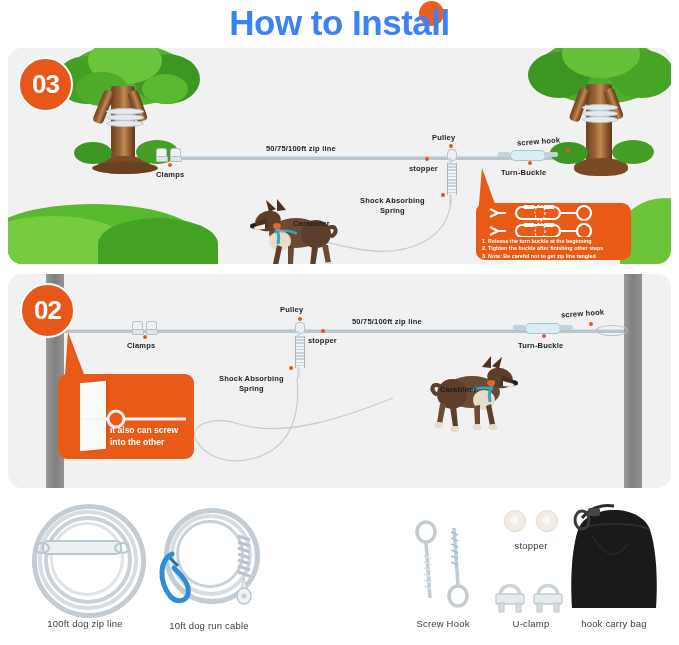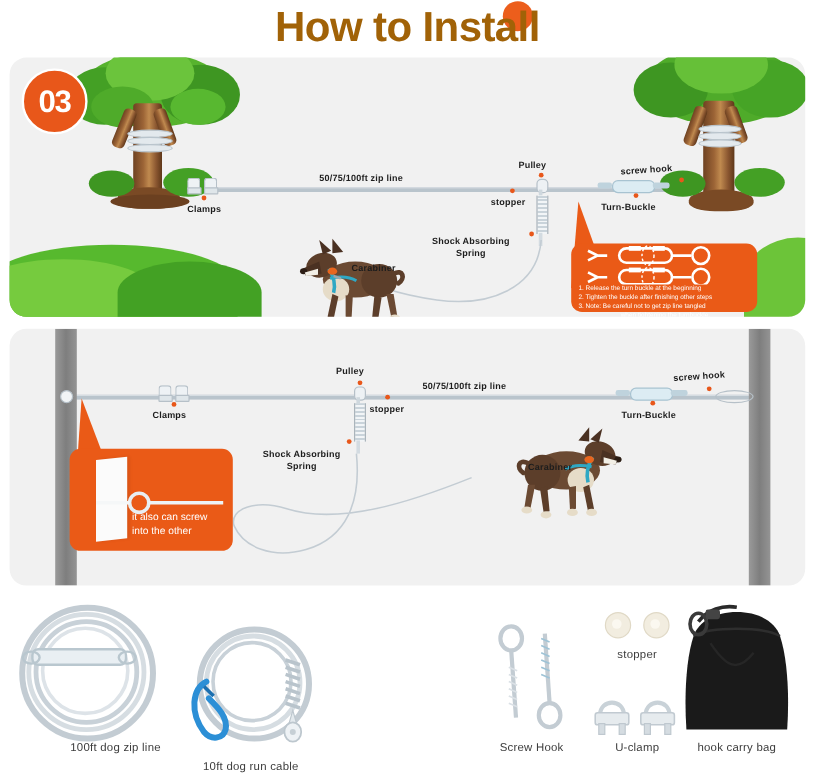--- a/index.html
+++ b/index.html
@@ -2,21 +2,21 @@
 <html><head>
 <meta charset="utf-8">
 <style>
   html,body{margin:0;padding:0;background:#ffffff;}
   body{width:679px;height:645px;position:relative;overflow:hidden;
        font-family:"Liberation Sans","DejaVu Sans",sans-serif;}
 
   
   .title-wrap{position:absolute;left:0;top:0;width:679px;height:46px;
               display:flex;align-items:center;justify-content:center;}
-  .title{font-size:35px;font-weight:bold;color:#a16207;letter-spacing:-0.5px;
+  .title{font-size:35px;font-weight:bold;color:#3b82f6;letter-spacing:-0.5px;
          position:relative;white-space:nowrap;font-stretch:condensed;}
   .title .dot{position:absolute;left:190px;top:-2px;width:25px;height:25px;
               border-radius:50%;background:#EC5E1C;z-index:0;}
   .title span.t{position:relative;z-index:1;}
 
   
   .panel{position:absolute;left:8px;width:663px;background:#F1F1F1;
          border-radius:14px;overflow:hidden;}
   #panel1{top:48px;height:216px;}
   #panel2{top:274px;height:214px;}
@@ -40,21 +40,21 @@
   
   .tree{position:absolute;z-index:10;}
   .trunk{position:absolute;background:linear-gradient(90deg,#6E4222 0%,#9C6436 35%,#C08A4F 55%,#8A5630 80%,#5E3719 100%);}
   .canopy{position:absolute;border-radius:50%;}
 
   
   .shrub{position:absolute;border-radius:50% 50% 0 0;}
 
   
   .callout{position:absolute;background:#EA5A17;border-radius:9px;z-index:25;}
-  .callout-txt{color:#fff;font-size:5.4px;line-height:7.4px;font-weight:normal;}
+  .callout-txt{color:#fff;font-size:5.4px;line-height:7.4px;font-weight:bold;}
   .tail{position:absolute;width:0;height:0;z-index:24;}
 
   
   .post{position:absolute;background:linear-gradient(90deg,#9a9a9a,#7e7e7e 50%,#949494);z-index:12;}
 
   
   .hw{position:absolute;z-index:15;}
 
   
   .dog{position:absolute;z-index:18;}
@@ -333,38 +333,39 @@
       <circle cx="58" cy="45" r="8" stroke="#e8eef2" stroke-width="3" fill="none"></circle>
       <path d="M66 45 L128 45" stroke="#eef3f6" stroke-width="3"></path>
       <path d="M22 45 L50 45" stroke="#f5f7f8" stroke-width="3"></path>
     </svg>
     <div class="callout-txt" style="position:absolute;left:52px;top:50px;font-size:8.5px;line-height:12px;">
       <div>it also can screw</div>
       <div>into the other</div>
     </div>
   </div>
 
+  <div class="badge" style="left:12px;top:9px;">02</div>
 </div>
 
 <div class="products">
 
-  <div class="prod" style="left:4px;top:4px;width:130px;text-align:right;">
+  <div class="prod" style="left:20px;top:4px;width:130px;">
     <div style="position:relative;height:122px;">
       <div class="coil" style="left:12px;top:8px;width:104px;height:104px;border-width:5px;"></div>
       <div class="coil" style="left:18px;top:14px;width:92px;height:92px;border-width:4px;border-color:#d6dde2;"></div>
       <div class="coil" style="left:24px;top:20px;width:80px;height:80px;border-width:4px;border-color:#c8d1d8;"></div>
       <div class="coil" style="left:30px;top:26px;width:68px;height:68px;border-width:3px;border-color:#dde3e8;"></div>
       <div style="position:absolute;left:22px;top:44px;width:76px;height:11px;border:2px solid #b9c7cf;border-radius:6px;background:#e9eff3;"></div>
       <div style="position:absolute;left:14px;top:46px;width:12px;height:8px;border:2px solid #b9c7cf;border-radius:50%;"></div>
       <div style="position:absolute;left:94px;top:46px;width:12px;height:8px;border:2px solid #b9c7cf;border-radius:50%;"></div>
     </div>
     <div class="prod-cap">100ft dog zip line</div>
   </div>
 
-  <div class="prod" style="left:144px;top:20px;width:130px;">
+  <div class="prod" style="left:144px;top:6px;width:130px;">
     <div style="position:relative;height:122px;">
       <div class="coil" style="left:20px;top:10px;width:86px;height:86px;border-width:5px;"></div>
       <div class="coil" style="left:26px;top:16px;width:74px;height:74px;border-width:4px;border-color:#d6dde2;"></div>
       <div class="coil" style="left:32px;top:22px;width:62px;height:62px;border-width:3px;border-color:#c8d1d8;"></div>
 
       <svg style="position:absolute;left:12px;top:52px;" width="40" height="56" viewBox="0 0 40 56">
         <path d="M16 4 C4 10, 2 30, 14 46 C20 53, 30 52, 32 44 C34 34, 26 26, 18 18" stroke="#2C8FD6" stroke-width="5" fill="none" stroke-linecap="round"></path>
         <path d="M14 8 L22 16" stroke="#1B6FB0" stroke-width="3"></path>
       </svg>
 

